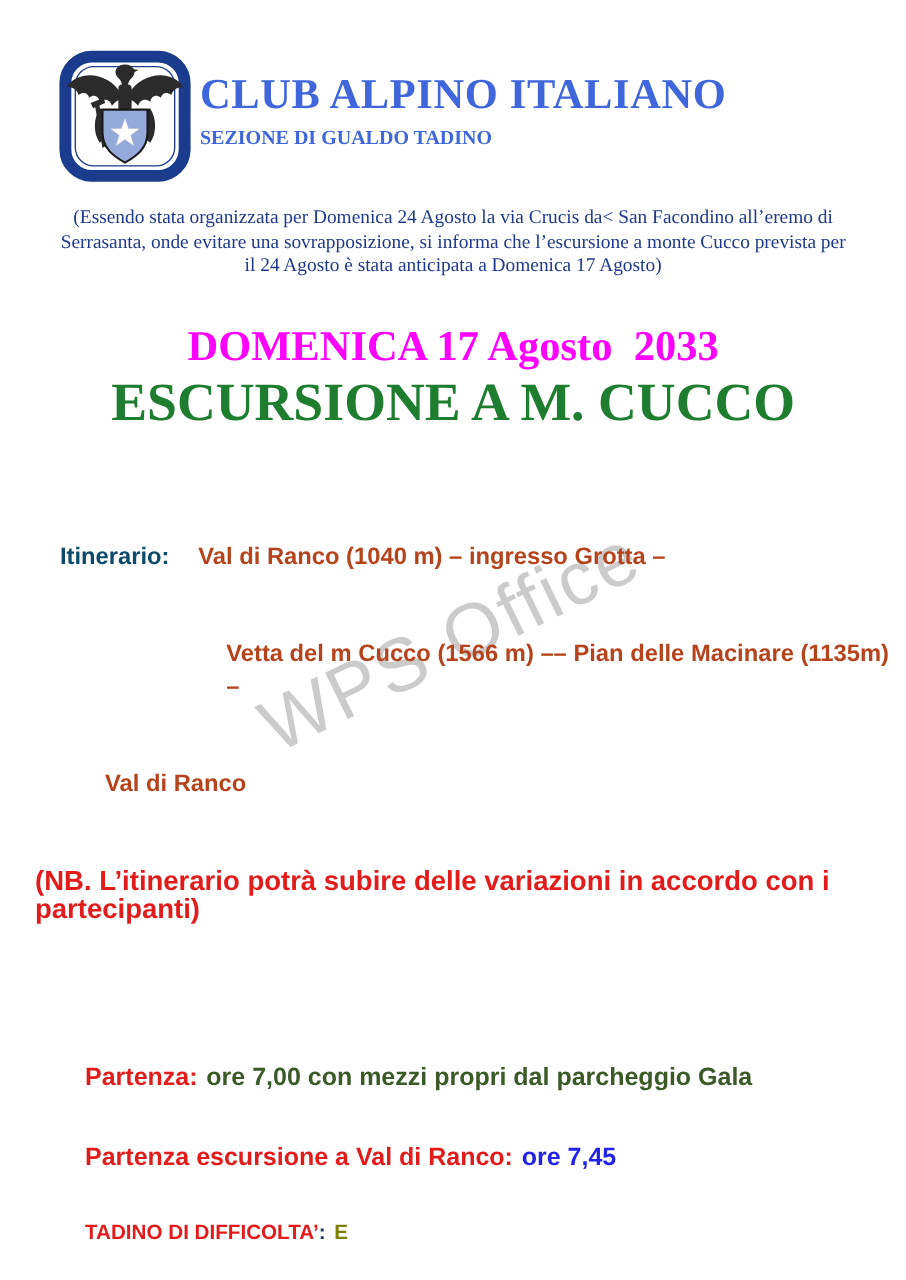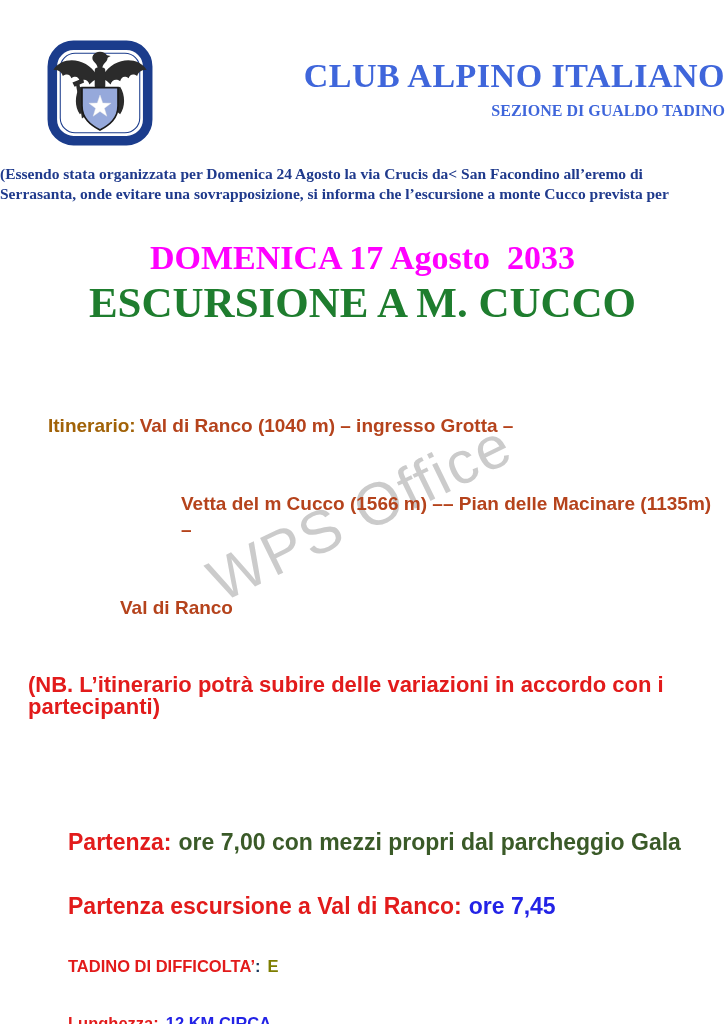--- a/index.html
+++ b/index.html
@@ -21,57 +21,57 @@
     font-size:60px;
     color:rgba(140,140,140,0.45);
     transform:rotate(-26deg);
     letter-spacing:2px;
     white-space:nowrap;
     pointer-events:none;
   }
   
   .header{position:relative;height:118px;margin-top:38px;}
   .logo{position:absolute;left:47px;top:2px;width:106px;height:106px;}
-  .titles{margin-left:160px;text-align:right;padding-top:18px;}
+  .titles{margin-left:160px;text-align:left;padding-top:18px;}
   .club-title{
     font-family:"Liberation Serif",serif;font-weight:bold;
     font-size:34px;color:#3F66DB;letter-spacing:0.5px;line-height:40px;
   }
   .section-title{
     font-family:"Liberation Serif",serif;font-weight:bold;
     font-size:16px;color:#3F66DB;line-height:30px;
   }
   
   .notice{
-    margin-top:8px;text-align:left;
-    font-family:"Liberation Serif",serif;font-weight:bold;
+    margin-top:8px;text-align:center;
+    font-family:"Liberation Serif",serif;font-weight:normal;
     font-size:15.5px;color:#1F3A8C;line-height:19.5px;
   }
   
   .date-title{
     margin-top:36px;text-align:center;white-space:pre-wrap;
     font-family:"Liberation Serif",serif;font-weight:bold;
     font-size:34px;color:#FF00FF;line-height:38px;
   }
   .main-title{
     margin-top:2px;text-align:center;
     font-family:"Liberation Serif",serif;font-weight:bold;
     font-size:43px;color:#1E7D2E;line-height:48px;
   }
   
   .itinerary{margin-top:34px;font-weight:bold;font-size:19px;line-height:26px;white-space:pre-wrap;}
   .it-line1{padding-left:48px;}
   .it-line2{padding-left:138px;margin-left:43px;}
-  .it-line3{padding-left:120px;}
-  .it-label{color:#a16207;margin-right:4px;}
+  .it-line3{padding-left:84px;}
+  .it-label{color:#0c4a6e;margin-right:23px;}
   .sienna{color:#B5431C;}
   .it-nb{padding-left:28px;color:#E21B1B;font-size:22px;line-height:22px;margin-top:1px;}
   
   .details{margin-top:22px;margin-left:68px;width:630px;font-weight:bold;white-space:pre-wrap;}
-  .dline-big{font-size:23px;line-height:28px;}
+  .dline-big{font-size:20px;line-height:28px;}
   .dline{font-size:16.5px;line-height:20.6px;}
   .red{color:#E21B1B;}
   .blue{color:#2323E6;}
   .dkgreen{color:#3A5A28;}
   .olive{color:#7E7E00;margin-left:7px;}
   .navy{color:#17375E;}
   .gap{margin-right:7px;}
 </style>
 </head>
 <body>
@@ -104,20 +104,21 @@
       </div>
       <div class="titles">
         <div class="club-title">CLUB ALPINO ITALIANO</div>
         <div class="section-title">SEZIONE DI GUALDO TADINO</div>
       </div>
     </div>
 
     <div class="notice">
       <div>(Essendo stata organizzata per Domenica 24 Agosto la via Crucis da&lt; San Facondino all’eremo di</div>
       <div>Serrasanta, onde evitare una sovrapposizione, si informa che l’escursione a monte Cucco prevista per</div>
+      <div>il 24 Agosto è stata anticipata a Domenica 17 Agosto)</div>
     </div>
 
     <div class="date-title">DOMENICA 17 Agosto  2033</div>
     <div class="main-title">ESCURSIONE A M. CUCCO</div>
 
     <div class="itinerary">
       <div class="it-line1"><span class="it-label">Itinerario:</span><span class="sienna">Val di Ranco (1040 m) – ingresso Grotta –</span></div>
       <div class="it-line2 sienna">Vetta del m Cucco (1566 m) –– Pian delle Macinare (1135m) –</div>
       <div class="it-line3 sienna">Val di Ranco</div>
       <div class="it-nb">(NB. L’itinerario potrà subire delle variazioni in accordo con i partecipanti)</div>

